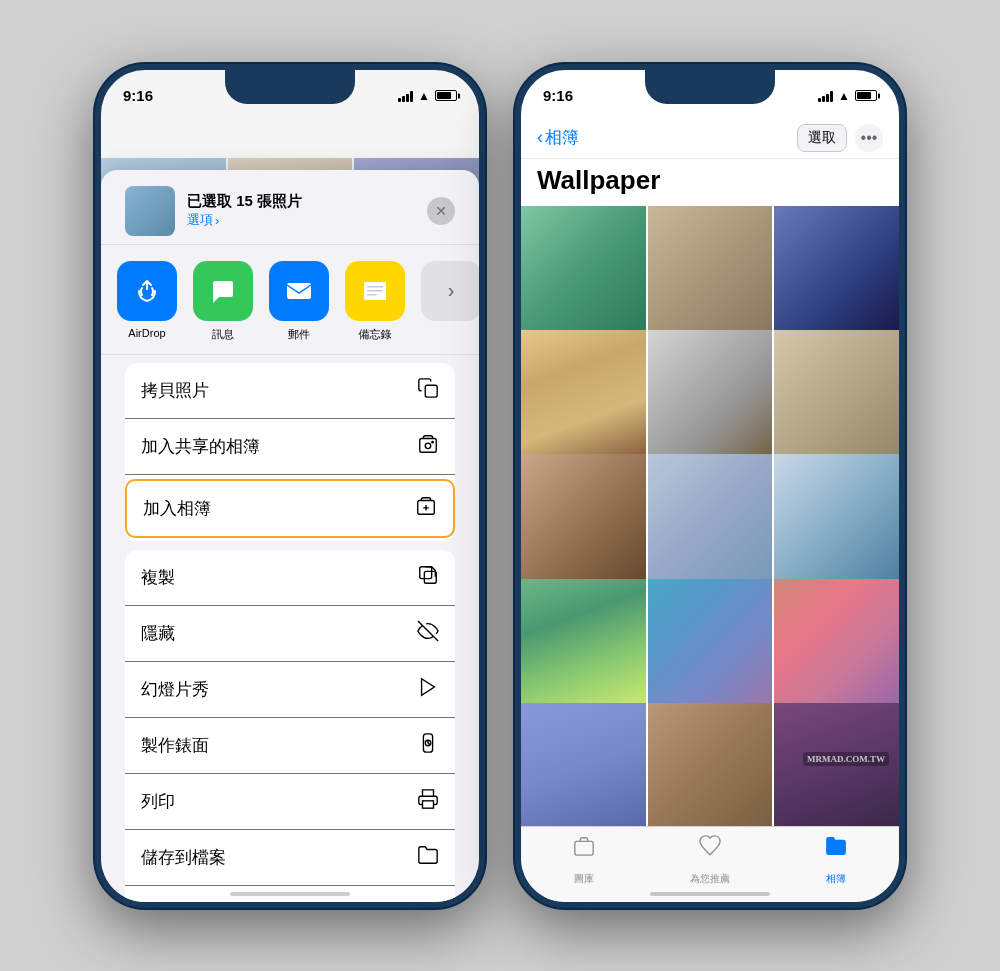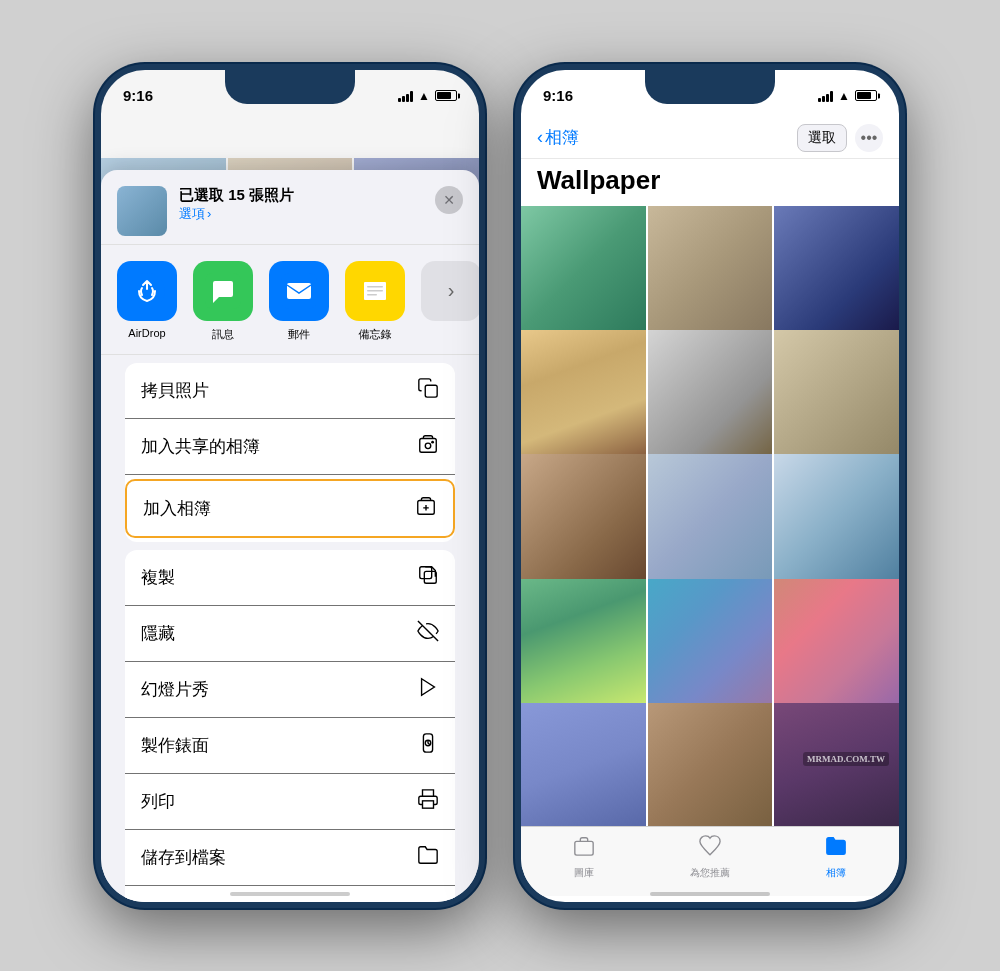--- a/index.html
+++ b/index.html
@@ -148,22 +148,22 @@
       right: 0;
       background: #f2f2f7;
       border-radius: 16px 16px 0 0;
       box-shadow: 0 -4px 20px rgba(0,0,0,0.15);
       padding-bottom: 20px;
       top: 100px;
     }
 
     .share-header {
       display: flex;
-      align-items: flex-start;
-      padding: 16px 16px 8px;
+      align-items: center;
+      padding: 16px 24px 8px;
       border-bottom: 1px solid #e0e0e0;
       position: relative;
     }
 
     .share-thumb {
       width: 50px;
       height: 50px;
       border-radius: 8px;
       background: linear-gradient(135deg, #8ab4d4, #5a8aa8);
       margin-right: 12px;
@@ -379,21 +379,21 @@
       background: rgba(248,248,248,0.95);
       border-top: 1px solid #d0d0d0;
       padding: 8px 0 16px;
     }
 
     .tab-item {
       flex: 1;
       display: flex;
       flex-direction: column;
       align-items: center;
-      gap: 3px;
+      gap: 9px;
       cursor: pointer;
     }
 
     .tab-icon {
       font-size: 22px;
       color: #8e8e93;
     }
 
     .tab-icon.active {
       color: #007aff;

